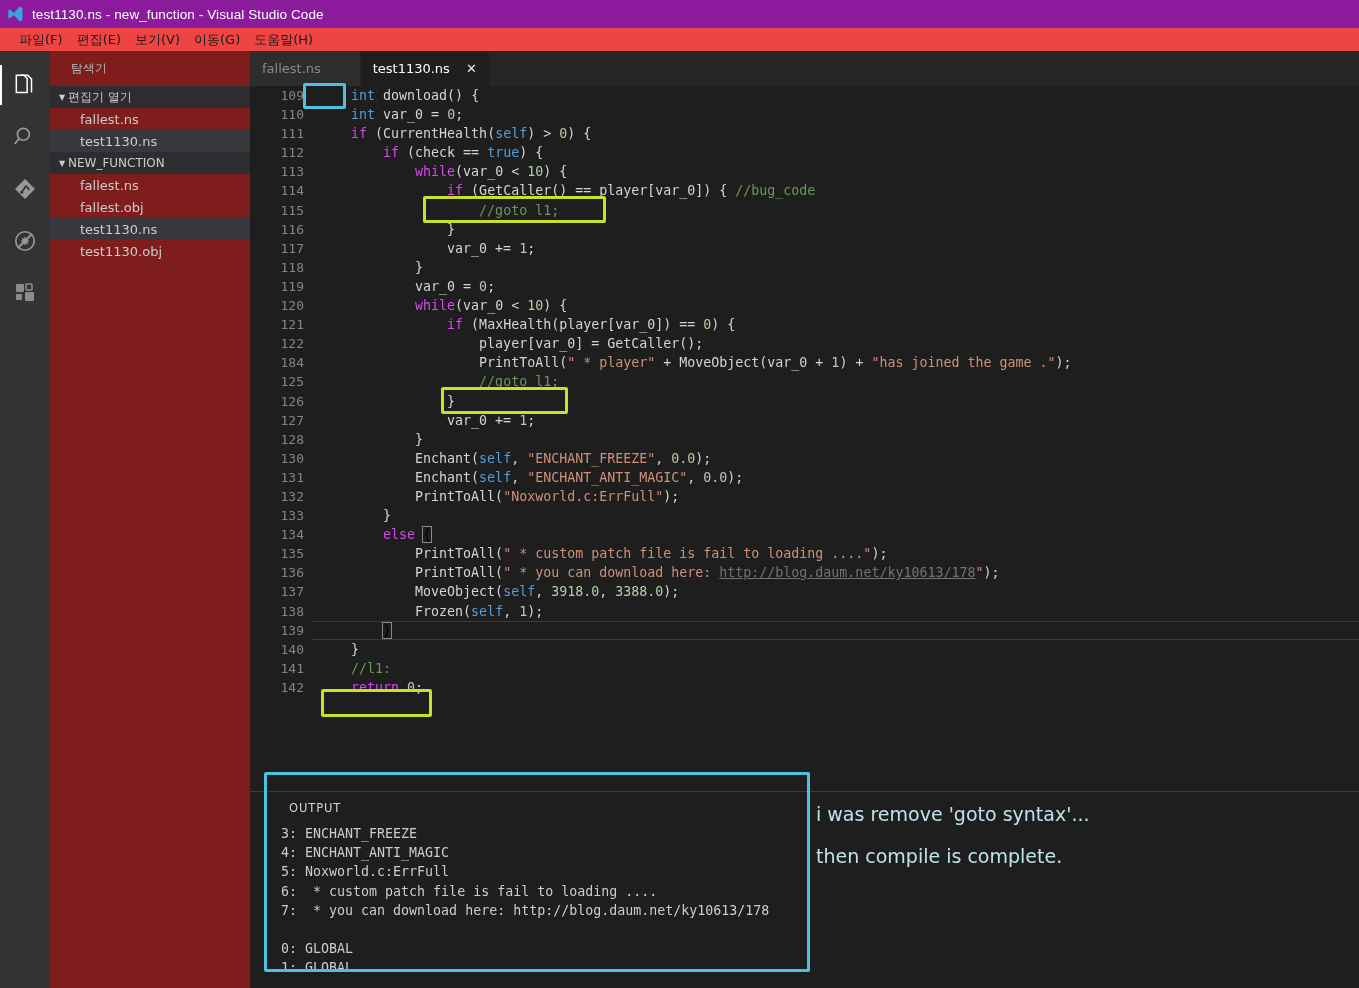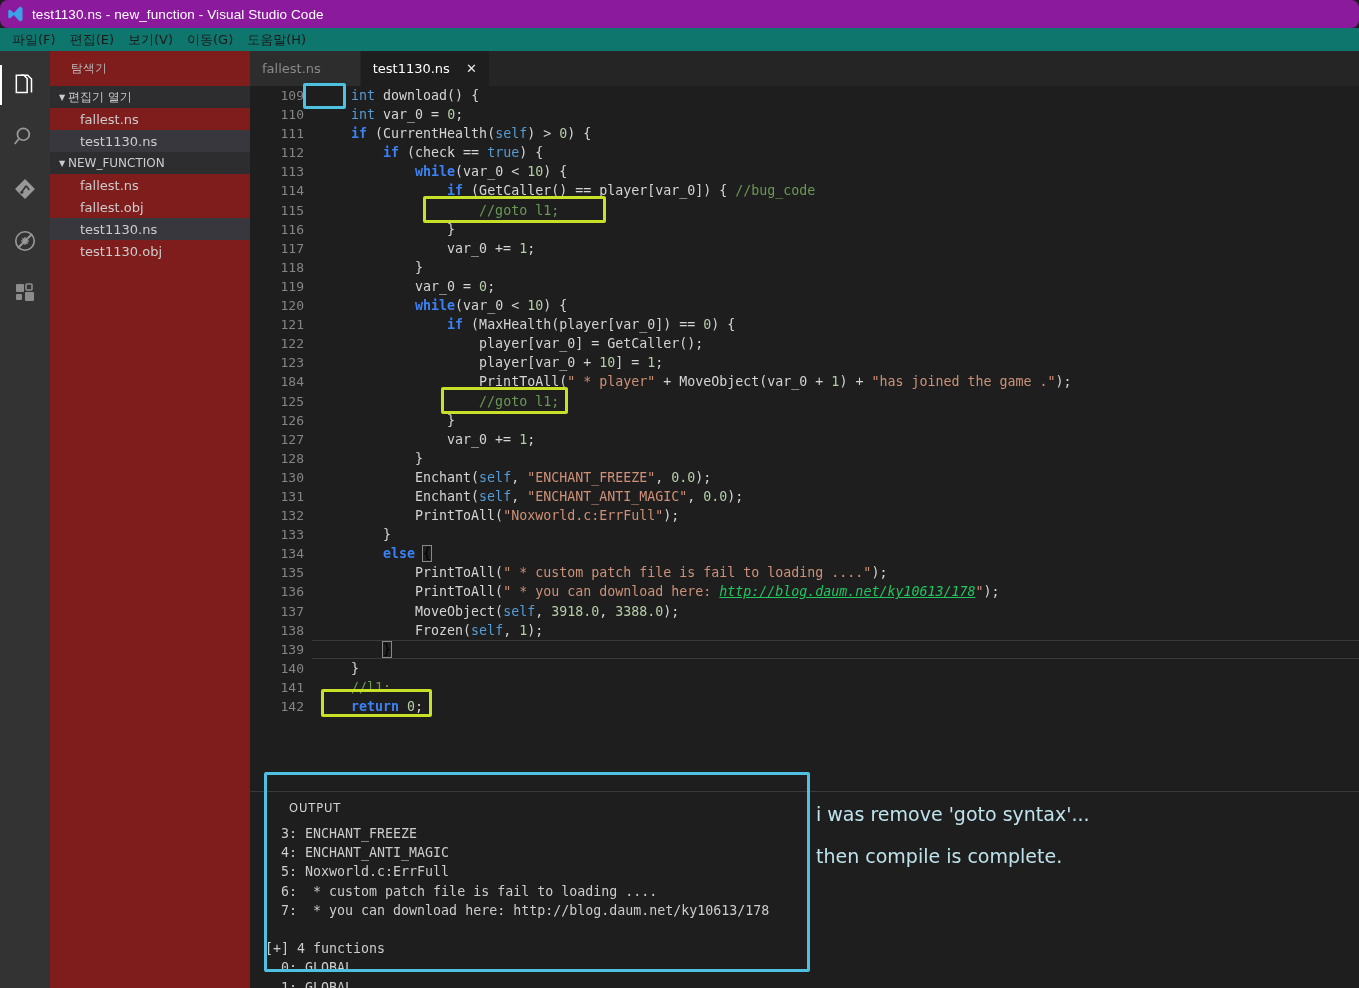--- a/index.html
+++ b/index.html
@@ -7,32 +7,32 @@
     width: 1359px; height: 988px;
     overflow: hidden;
     background: #1e1e1e;
     font-family: "Liberation Sans", sans-serif;
   }
   .app { position: relative; width:1359px; height:988px; background:#1e1e1e; }
 
   
   .titlebar {
     position:absolute; left:0; top:0; width:1359px; height:28px;
-    background:#8b1a9c; display:flex; align-items:center; padding-left:6px;border-radius:8px;
+    background:#8b1a9c; display:flex; align-items:center; padding-left:6px;
   }
   .vsc-logo { width:18px; height:18px; margin-right:8px; flex:0 0 auto; }
   .title-text {
     color:#ffffff; font-size:13.5px; font-family:"Liberation Sans", sans-serif;
     letter-spacing:.1px; white-space:nowrap;
   }
 
   
   .menubar {
     position:absolute; left:0; top:28px; width:1359px; height:23px;
-    background:#0f766e; display:flex; align-items:center; padding-left:5px;
+    background:#ef4444; display:flex; align-items:center; padding-left:12px;
   }
   .menu-item {
     color:#1a1a1a; font-size:13px; padding:1px 7px; white-space:nowrap;
     font-family:"DejaVu Sans","Liberation Sans",sans-serif;
   }
 
   
   .activitybar {
     position:absolute; left:0; top:51px; width:50px; height:937px;
     background:#333333; display:flex; flex-direction:column; align-items:center;
@@ -95,27 +95,27 @@
   .ln {
     display:inline-block; width:54px; text-align:right; color:#858585;
     margin-right:15px; font-size:13px;
   }
   .cl.curline::after{
     content:""; position:absolute; left:62px; right:0; top:0; bottom:0;
     border-top:1px solid #3a3a3a; border-bottom:1px solid #3a3a3a; pointer-events:none;
   }
 
   
-  .kw   { color:#3b82f6;font-weight:bold; }  
+  .kw   { color:#d946ef; }  
   .type { color:#569cd6; }
   .str  { color:#ce9178; }
   .num  { color:#b5cea8; }
   .cmt  { color:#6a9955; }
   .pln  { color:#d4d4d4; }
-  .lnk  { color:#22c55e; text-decoration:underline;font-style:italic; }
+  .lnk  { color:#737373; text-decoration:underline; }
   .brk  { outline:1px solid #888; outline-offset:0px; }
 
   
   .annot { position:absolute; border:3px solid #c8e025; border-radius:2px; pointer-events:none; }
   .annot-cyan { position:absolute; border:3px solid #4ec1e0; border-radius:2px; pointer-events:none; }
 
   
   .panel { position:absolute; left:0; top:740px; width:1109px; height:248px; background:#1e1e1e;
            border-top:1px solid #3a3a3a; }
   .panel-head { height:32px; display:flex; align-items:center; padding-left:15px; }
@@ -247,21 +247,20 @@
         <div class="cl"><span class="ln">113</span><span class="pln">            </span><span class="kw">while</span><span class="pln">(var_0 &lt; </span><span class="num">10</span><span class="pln">) {</span></div>
         <div class="cl"><span class="ln">114</span><span class="pln">                </span><span class="kw">if</span><span class="pln"> (GetCaller() == player[var_0]) { </span><span class="cmt">//bug_code</span></div>
         <div class="cl"><span class="ln">115</span><span class="pln">                    </span><span class="cmt">//goto l1;</span></div>
         <div class="cl"><span class="ln">116</span><span class="pln">                }</span></div>
         <div class="cl"><span class="ln">117</span><span class="pln">                var_0 += </span><span class="num">1</span><span class="pln">;</span></div>
         <div class="cl"><span class="ln">118</span><span class="pln">            }</span></div>
         <div class="cl"><span class="ln">119</span><span class="pln">            var_0 = </span><span class="num">0</span><span class="pln">;</span></div>
         <div class="cl"><span class="ln">120</span><span class="pln">            </span><span class="kw">while</span><span class="pln">(var_0 &lt; </span><span class="num">10</span><span class="pln">) {</span></div>
         <div class="cl"><span class="ln">121</span><span class="pln">                </span><span class="kw">if</span><span class="pln"> (MaxHealth(player[var_0]) == </span><span class="num">0</span><span class="pln">) {</span></div>
         <div class="cl"><span class="ln">122</span><span class="pln">                    player[var_0] = GetCaller();</span></div>
-        <div class="cl"><span class="ln">123</span><span class="pln">                    player[var_0 + </span><span class="num">10</span><span class="pln">] = </span><span class="num">1</span><span class="pln">;</span></div>
         <div class="cl"><span class="ln">184</span><span class="pln">                    PrintToAll(</span><span class="str">" * player"</span><span class="pln"> + MoveObject(var_0 + </span><span class="num">1</span><span class="pln">) + </span><span class="str">"has joined the game ."</span><span class="pln">);</span></div>
         <div class="cl"><span class="ln">125</span><span class="pln">                    </span><span class="cmt">//goto l1;</span></div>
         <div class="cl"><span class="ln">126</span><span class="pln">                }</span></div>
         <div class="cl"><span class="ln">127</span><span class="pln">                var_0 += </span><span class="num">1</span><span class="pln">;</span></div>
         <div class="cl"><span class="ln">128</span><span class="pln">            }</span></div>
         <div class="cl"><span class="ln">130</span><span class="pln">            Enchant(</span><span class="type">self</span><span class="pln">, </span><span class="str">"ENCHANT_FREEZE"</span><span class="pln">, </span><span class="num">0.0</span><span class="pln">);</span></div>
         <div class="cl"><span class="ln">131</span><span class="pln">            Enchant(</span><span class="type">self</span><span class="pln">, </span><span class="str">"ENCHANT_ANTI_MAGIC"</span><span class="pln">, </span><span class="num">0.0</span><span class="pln">);</span></div>
         <div class="cl"><span class="ln">132</span><span class="pln">            PrintToAll(</span><span class="str">"Noxworld.c:ErrFull"</span><span class="pln">);</span></div>
         <div class="cl"><span class="ln">133</span><span class="pln">        }</span></div>
         <div class="cl"><span class="ln">134</span><span class="pln">        </span><span class="kw">else</span><span class="pln"> </span><span class="brk">{</span></div>
@@ -279,21 +278,20 @@
       <div class="panel-head">
         <span class="panel-tab">OUTPUT</span>
       </div>
       <div class="panel-body" id="panel-lines">
           <div class="ol">  3: ENCHANT_FREEZE</div>
           <div class="ol">  4: ENCHANT_ANTI_MAGIC</div>
           <div class="ol">  5: Noxworld.c:ErrFull</div>
           <div class="ol">  6:  * custom patch file is fail to loading ....</div>
           <div class="ol">  7:  * you can download here: http://blog.daum.net/ky10613/178</div>
           <div class="ol">&nbsp;</div>
-          <div class="ol">[+] 4 functions</div>
           <div class="ol">  0: GLOBAL</div>
           <div class="ol">  1: GLOBAL</div>
         </div>
     </div>
 
   </div>
 
   <div id="overlay">
       <div class="annot-cyan" style="left: 303px; top: 83px; width: 43px; height: 26px;"></div>
       <div class="annot" style="left: 423px; top: 196px; width: 183px; height: 27px;"></div>

